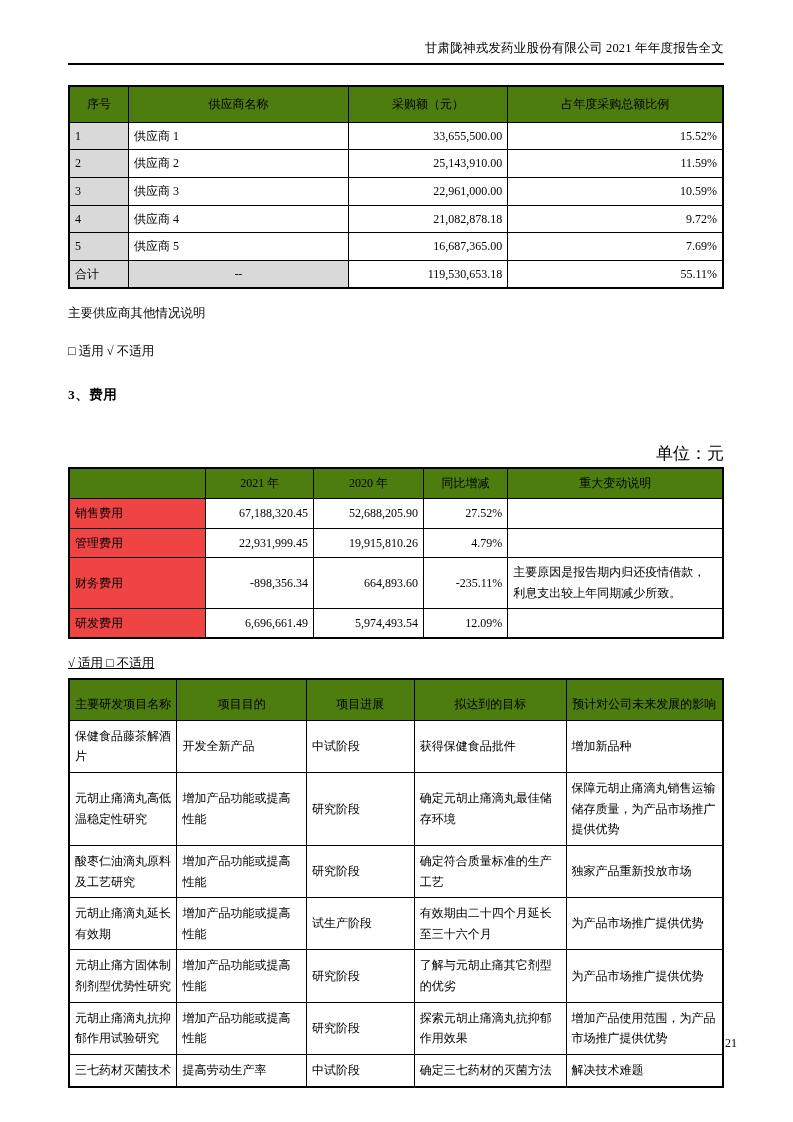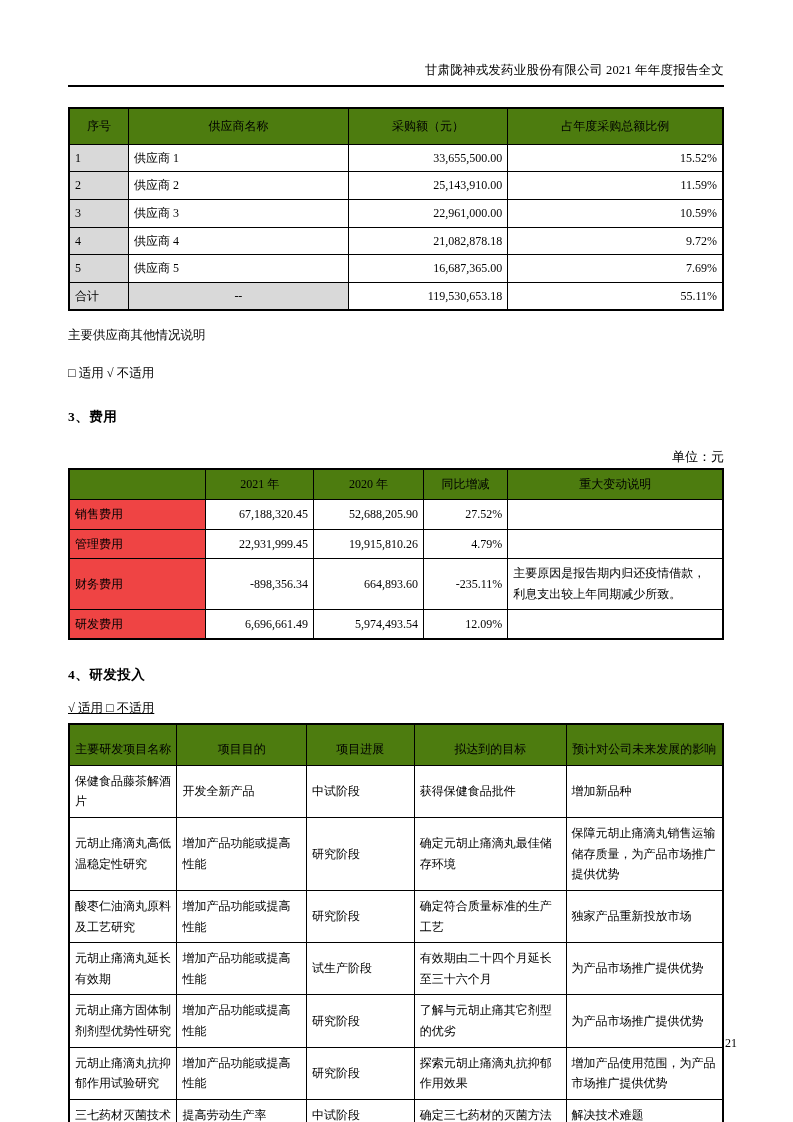--- a/index.html
+++ b/index.html
@@ -12,21 +12,21 @@
     color: #000;
     font-size: 12.5px;
   }
   .content {
     position: absolute;
     left: 68px; top: 0;
     width: 656px;
   }
   
   .page-header {
-    padding-top: 62px;
+    padding-top: 40px;
     text-align: right;
     font-size: 12.5px;
     letter-spacing: 0.2px;
   }
   .header-rule {
     border-bottom: 2px solid #000;
     margin-top: 6px;
   }
   
   table {
@@ -63,23 +63,23 @@
   .note-line { margin-top: 16px; font-size: 12.5px; }
   .applicability-line { margin-top: 21px; font-size: 12.5px; }
   
   .section-heading {
     margin-top: 26px;
     font-weight: bold;
     font-size: 13.5px;
     letter-spacing: 0.5px;
   }
   .unit-line {
-    margin-top: 22px;
+    margin-top: 38px;
     text-align: right;
-    font-size: 13px;
+    font-size: 17px;
   }
   
   .expense-table { margin-top: 2px; }
   .expense-table col.c0 { width: 20.9%; }
   .expense-table col.c1 { width: 16.5%; }
   .expense-table col.c2 { width: 16.8%; }
   .expense-table col.c3 { width: 12.9%; }
   .expense-table col.c4 { width: 32.9%; }
   .expense-table th { padding-top: 4px; padding-bottom: 4px; }
   .expense-table td { padding-top: 4px; padding-bottom: 4px; }
@@ -228,21 +228,20 @@
           <td>研发费用</td>
           <td>6,696,661.49</td>
           <td>5,974,493.54</td>
           <td>12.09%</td>
           <td></td>
         </tr>
 
     </tbody>
   </table>
 
-  <div class="section-heading">4、研发投入</div>
   <div class="rnd-applicability">√ 适用 □ 不适用</div>
 
   <table class="rnd-table">
     <colgroup>
         <col class="c0">
         <col class="c1">
         <col class="c2">
         <col class="c3">
         <col class="c4">
       </colgroup>

